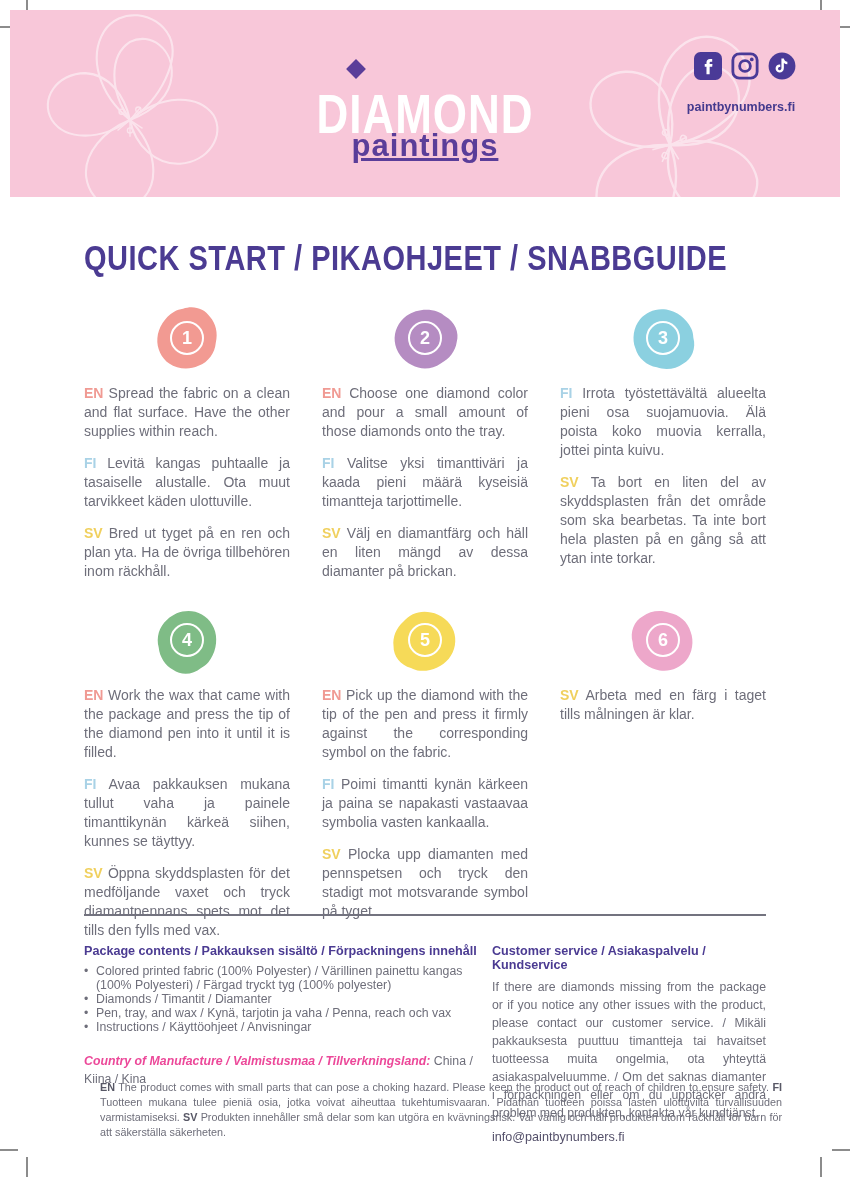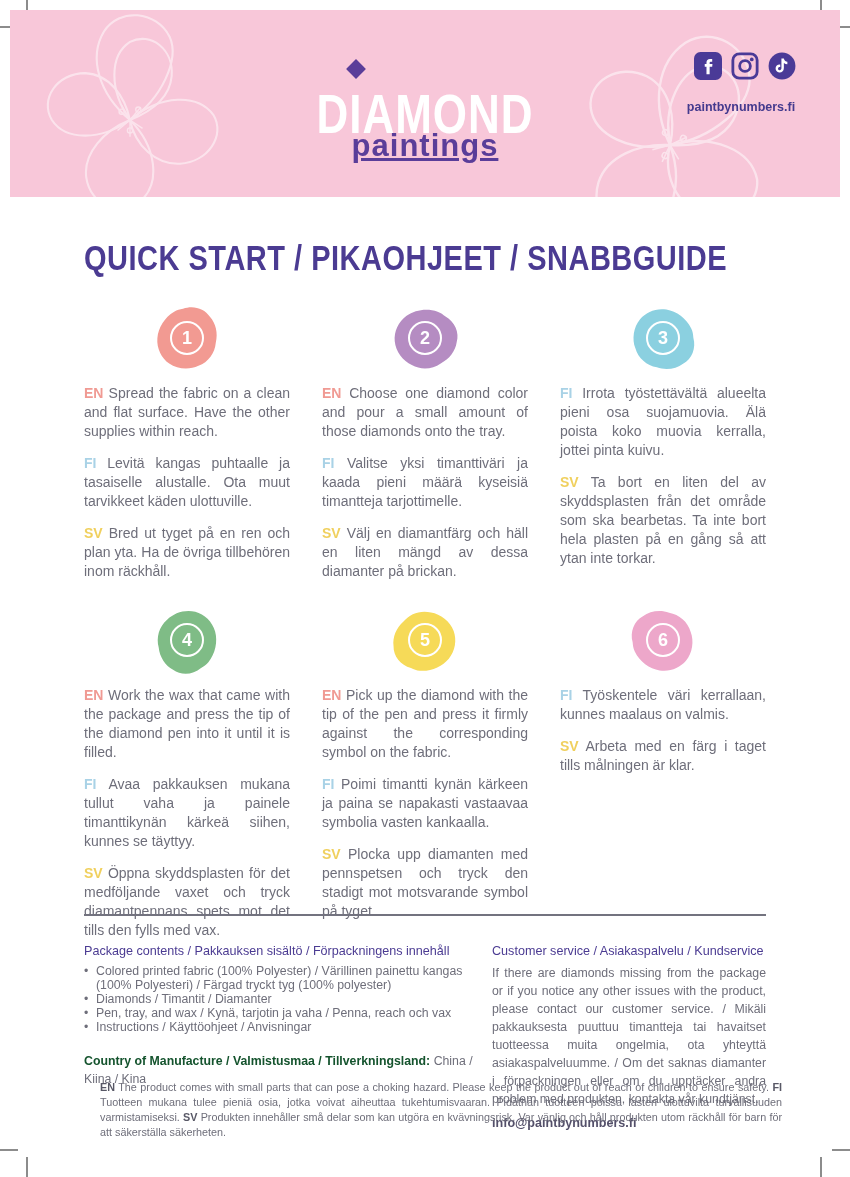--- a/index.html
+++ b/index.html
@@ -62,31 +62,31 @@
   .step p {
     margin:0 0 13px 0; color:#6e6e7a; font-size:14px; line-height:19px;
     text-align:justify;
   }
   .lb { font-weight:bold; }
   .lb-en { color:#f09a93; } .lb-fi { color:#a9d2e6; } .lb-sv { color:#f0d05e; }
   
   .divider { position:absolute; left:84px; top:914px; width:682px; height:2px; background:#73737f; }
   .fcol-left  { position:absolute; left:84px;  top:944px; width:396px; }
   .fcol-right { position:absolute; left:492px; top:944px; width:274px; }
-  .fhead { color:#4b3b92; font-weight:normal; font-size:12.6px; margin:0 0 6px 0; }
+  .fhead { color:#4b3b92; font-weight:bold; font-size:12.6px; margin:0 0 6px 0; }
   .fcol-left ul { list-style:none; margin:0; padding:0; }
   .fcol-left li {
     position:relative; padding-left:12px; color:#6e6e7a; font-size:12.3px; line-height:14px;
   }
   .fcol-left li::before { content:"•"; position:absolute; left:0; top:0; color:#6e6e7a; }
   .country { margin:18px 0 0 0; font-size:12.3px; line-height:18px; }
-  .country b { color:#14532d; }
+  .country b { color:#ec4899;font-style:italic; }
   .country span { color:#6e6e7a; }
   .cs-text { margin:0; color:#6e6e7a; font-size:12.3px; line-height:18px; text-align:justify; }
-  .email { margin-top:8px; color:#54506a; font-weight:bold; font-size:12.6px; cursor:pointer; }
+  .email { margin-top:8px; color:#54506a; font-weight:normal; font-size:12.6px; cursor:pointer; }
   .warning {
     position:absolute; left:84px; top:1064px; width:682px;
     color:#6e6e7a; font-size:10.8px; line-height:15px; text-align:justify; margin:16px;
   }
   .wlbl { font-weight:bold; color:#585866; }
 </style>
 </head>
 <body>
 
 <div class="page">
@@ -213,21 +213,20 @@
       <p><b class="lb lb-sv">SV</b> <span>Plocka upp diamanten med pennspetsen och tryck den stadigt mot motsvarande symbol på tyget.</span></p>
     </div>
 
     <div class="step">
       <div class="blob-wrap">
         <svg class="blob b6" viewBox="0 0 100 100">
           <path d="M52 4 C68 1 84 9 90 23 C97 34 98 50 92 63 C88 78 76 90 60 93 C46 97 28 93 17 82 C7 72 2 56 6 41 C10 26 22 12 38 6 C43 4 47 4 52 4 Z" fill="#eda7ca"></path>
         </svg>
         <div class="num">6</div>
       </div>
-      <p><b class="lb lb-fi">FI</b> <span>Työskentele väri kerrallaan, kunnes maalaus on valmis.</span></p>
       <p><b class="lb lb-sv">SV</b> <span>Arbeta med en färg i taget tills målningen är klar.</span></p>
     </div>
   </div>
 
   <div class="divider"></div>
 
   <div class="fcol-left">
     <p class="fhead">Package contents / Pakkauksen sisältö / Förpackningens innehåll</p>
     <ul>
       <li>Colored printed fabric (100% Polyester)  / Värillinen painettu kangas (100% Polyesteri) / Färgad tryckt tyg (100% polyester)</li>

